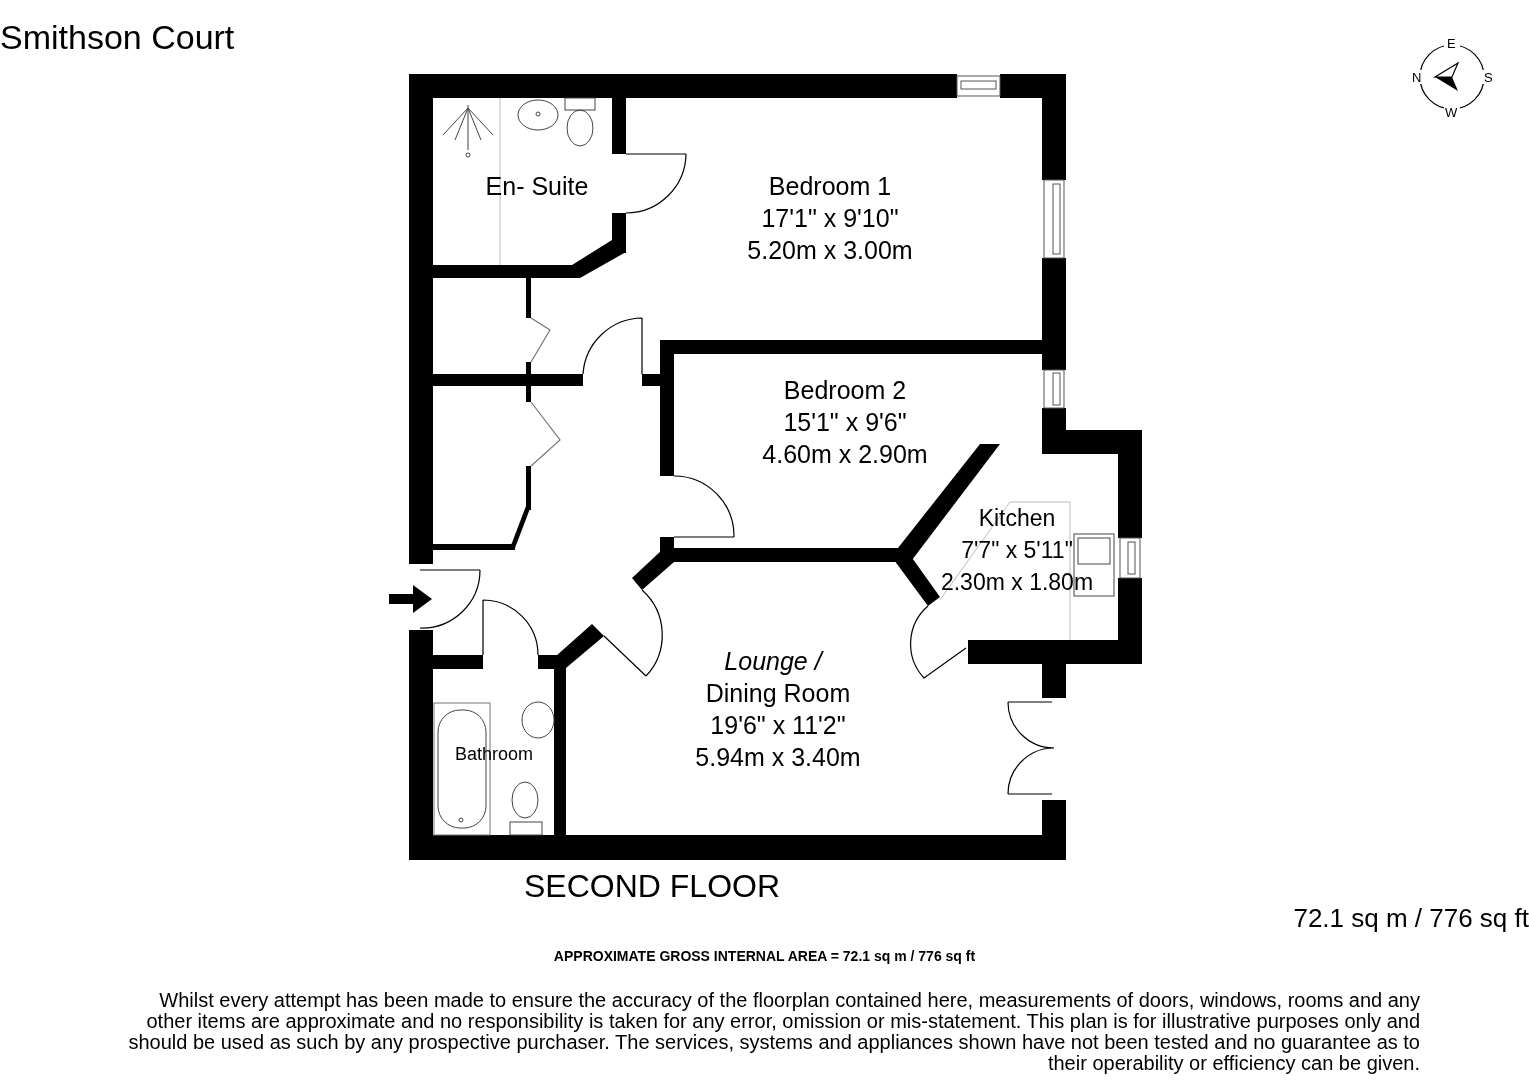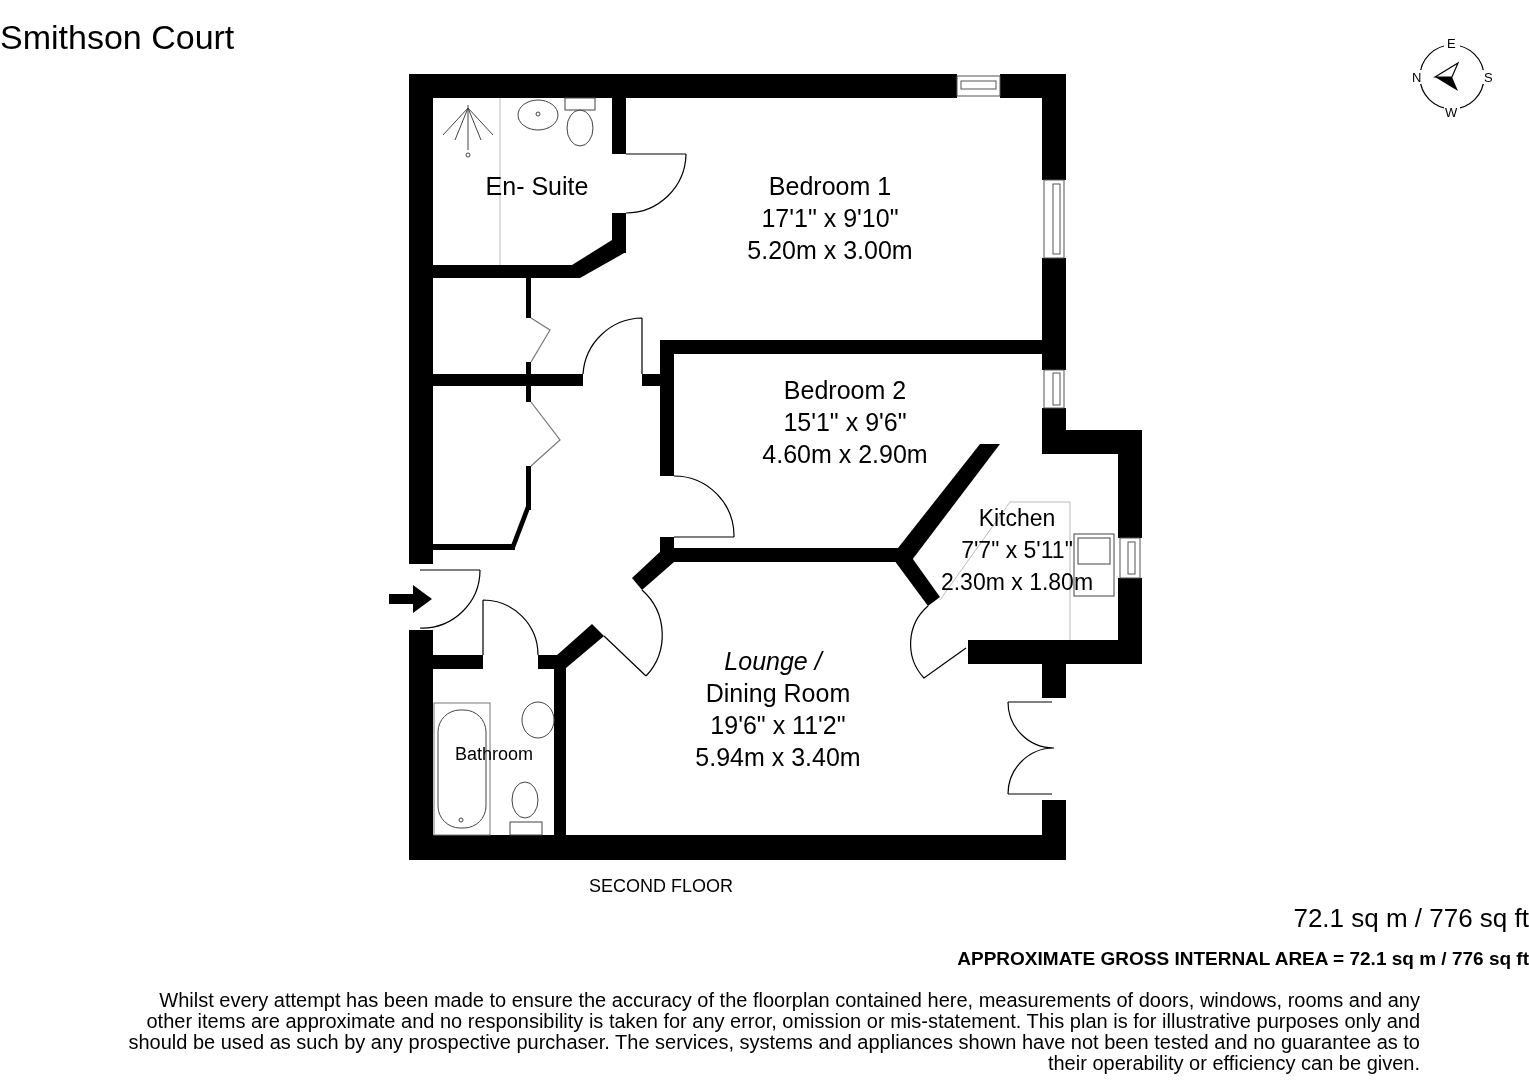--- a/index.html
+++ b/index.html
@@ -2,23 +2,23 @@
 <html><head>
 <meta charset="utf-8">
 <style>
   html, body { margin: 0; padding: 0; background: #ffffff; }
   body { width: 1529px; height: 1080px; position: relative; overflow: hidden;
          font-family: "Liberation Sans", "DejaVu Sans", sans-serif; color: #000; }
   .abs { position: absolute; }
   .title { left: 0; width: 1529px; top: 18px; text-align: left; font-size: 34px; }
   .plan-svg { position: absolute; left: 0; top: 0; width: 1529px; height: 1080px; }
   .room-label { position: absolute; text-align: center; font-size: 25px; line-height: 32px; white-space: nowrap; transform: translateX(-50%); }
-  .floor-name { left: 0; width: 1304px; top: 870px; text-align: center; font-size: 18px; line-height: 32px; padding-left: 9px; }
+  .floor-name { left: 0; width: 1304px; top: 870px; text-align: center; font-size: 32px; line-height: 32px; }
   .floor-area { left: 0; width: 1529px; top: 902px; text-align: right; font-size: 26px; line-height: 32px; }
-  .gia { left: 0; width: 1529px; top: 948px; text-align: right; font-size: 19px; font-weight: bold; }
+  .gia { left: 0; width: 1529px; top: 948px; text-align: center; font-size: 14px; font-weight: bold; }
   .disclaimer { left: 110px; width: 1310px; top: 990px; text-align: right; font-size: 20px; line-height: 21px; }
   .compass-letter { position: absolute; font-size: 13px; line-height: 13px; }
 </style>
 </head>
 <body>
 
 <div class="abs title">Smithson Court</div>
 
 <svg class="plan-svg" viewBox="0 0 1529 1080" xmlns="http://www.w3.org/2000/svg">
   <g fill="#000">

